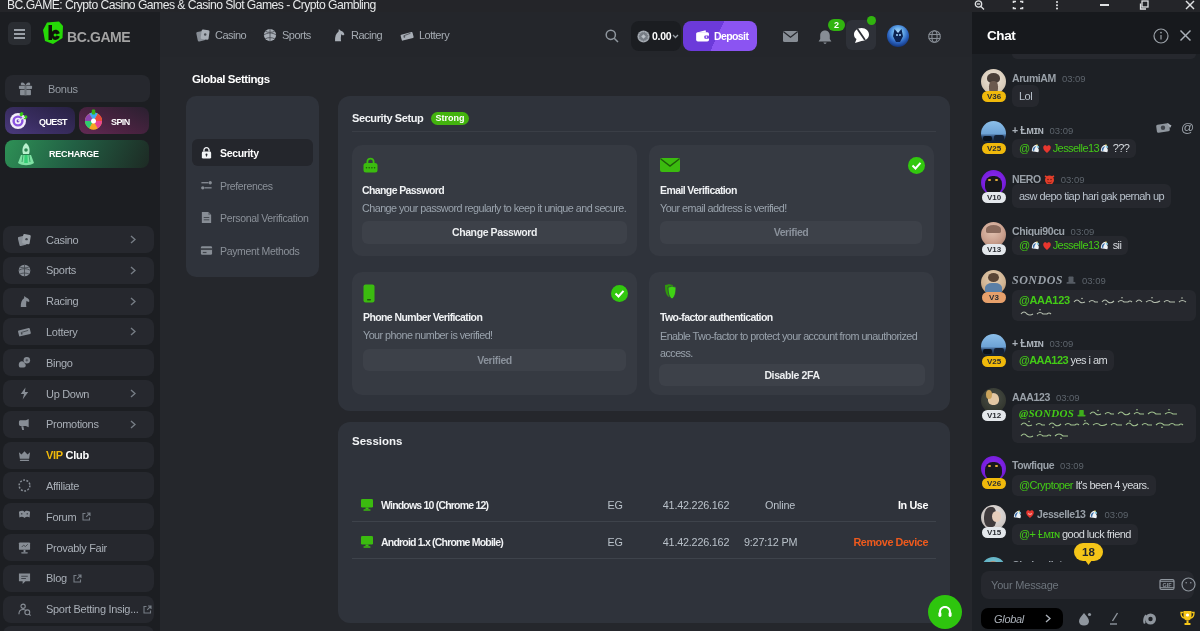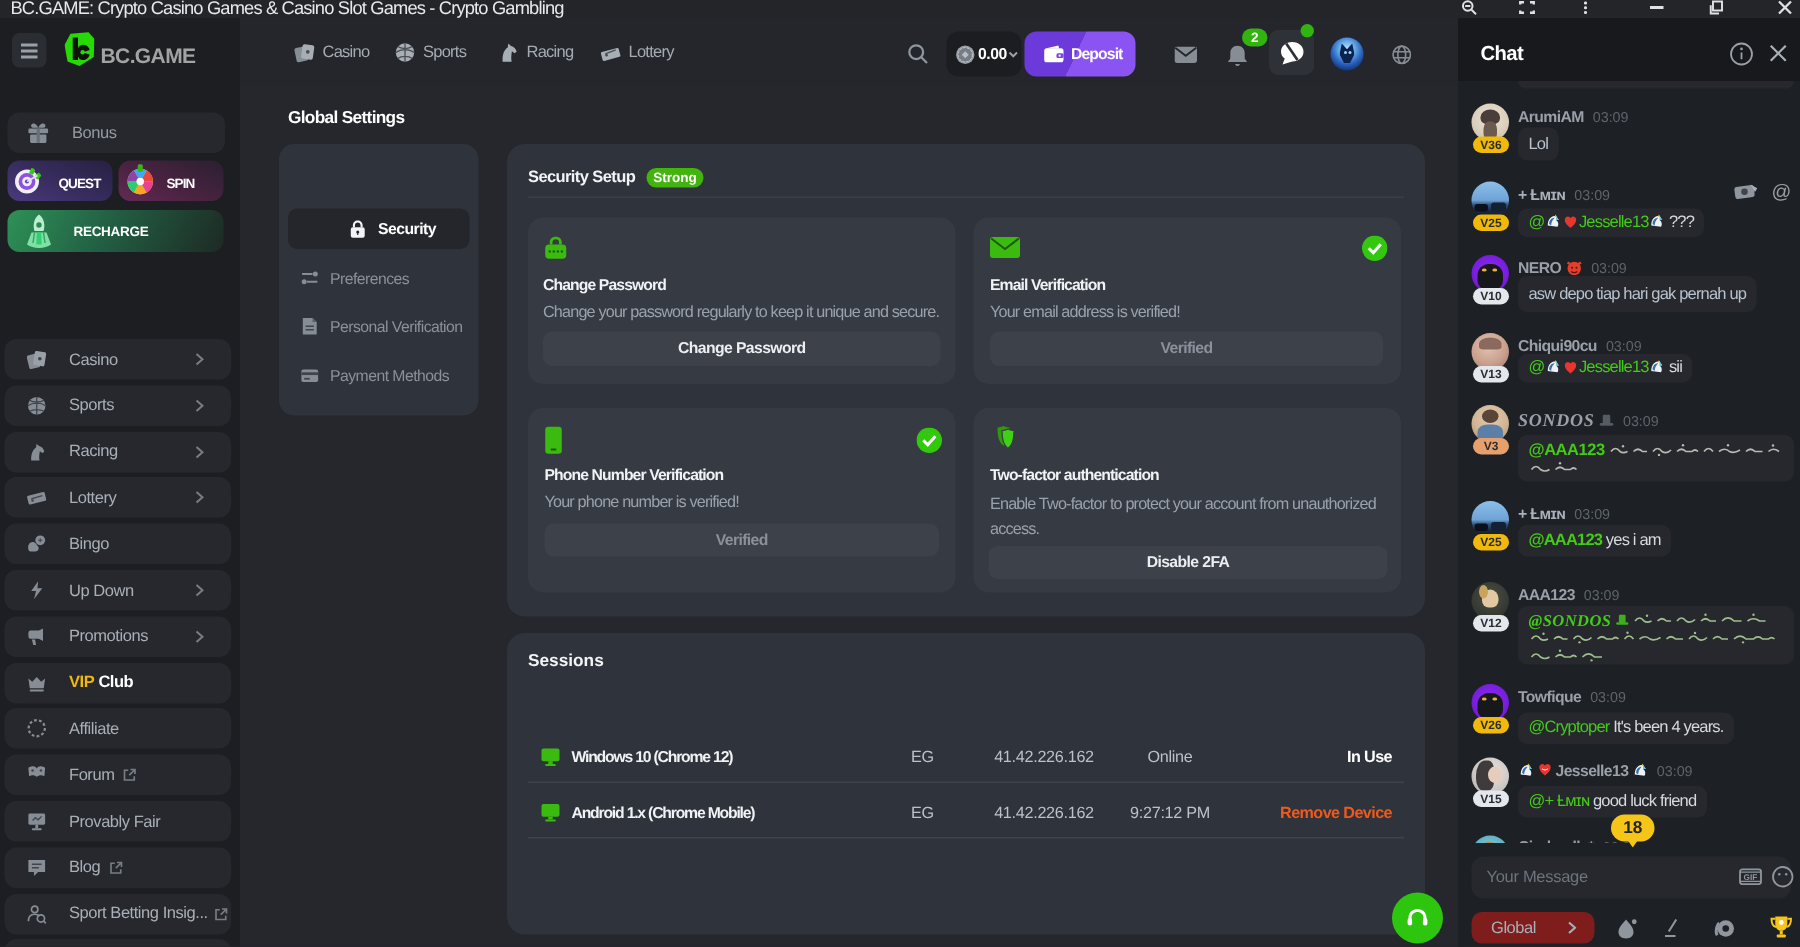--- a/index.html
+++ b/index.html
@@ -354,21 +354,21 @@
       <ellipse cx="6.5" cy="6.5" rx="2.6" ry="5.8"></ellipse>
       <line x1="0.7" y1="4.5" x2="12.3" y2="4.5"></line>
       <line x1="0.7" y1="8.5" x2="12.3" y2="8.5"></line>
     </svg>
 </div>
 
 <div class="abs" id="main">
   <div class="abs bold" style="left:32px;top:16px;font-size:11.5px;color:#fff;letter-spacing:-0.45px;">Global Settings</div>
 
   <div class="panel" style="left:26px;top:39px;width:133px;height:181px;border-radius:10px;"></div>
-  <div class="subitem" style="top:82px;width:121px;background:#24262c;color:#fff;font-weight:bold;padding-left:32px;">
+  <div class="subitem" style="top:82px;width:121px;background:#24262c;color:#fff;font-weight:bold;">
     <svg viewBox="0 0 14 14" fill="#f2f4f6">
         <path d="M3.5 6 L3.5 4.5 C3.5 2.5 5 1 7 1 C9 1 10.5 2.5 10.5 4.5 L10.5 6 L9 6 L9 4.5 C9 3.3 8.2 2.5 7 2.5 C5.8 2.5 5 3.3 5 4.5 L5 6 Z"></path>
         <rect x="2" y="6" width="10" height="7.5" rx="1.5"></rect>
         <circle cx="7" cy="9.3" r="1.1" fill="#24262c"></circle>
         <rect x="6.6" y="9.5" width="0.8" height="2" fill="#24262c"></rect>
       </svg>
     Security
   </div>
   <div class="subitem" style="top:115px;">
     <svg viewBox="0 0 14 14" fill="none" stroke="#878d95" stroke-width="1.4">
@@ -471,21 +471,21 @@
     <div class="abs" style="left:14px;top:99px;width:584px;height:1px;background:#3e434b;"></div>
     <div class="abs" style="left:0;top:99px;width:612px;height:37px;font-size:10.8px;letter-spacing:-0.2px;color:#b9c1c9;">
       <svg class="abs" style="left:22px;top:14px" width="14" height="13" viewBox="0 0 14 13" fill="#3bbb0f">
           <rect x="1" y="1" width="12" height="8.5" rx="1.3"></rect>
           <rect x="5.5" y="9.5" width="3" height="1.8"></rect>
           <rect x="3.5" y="11.3" width="7" height="1.4" rx="0.5"></rect>
         </svg>
       <div class="abs bold" style="left:43px;top:15px;color:#f0f2f4;font-size:10.5px;letter-spacing:-0.8px;">Android 1.x (Chrome Mobile)</div>
       <div class="abs" style="left:241px;top:15px;width:72px;text-align:center;">EG</div>
       <div class="abs" style="left:322px;top:15px;width:72px;text-align:center;">41.42.226.162</div>
-      <div class="abs" style="left:406px;top:15px;width:72px;text-align:center;">9:27:12 PM</div>
+      <div class="abs" style="left:406px;top:15px;width:72px;text-align:left;">9:27:12 PM</div>
       <div class="abs bold" style="left:478px;top:15px;width:112px;text-align:right;color:#ee5a1d;font-size:10.8px;letter-spacing:-0.4px;">Remove Device</div>
     </div>
     <div class="abs" style="left:14px;top:136px;width:584px;height:1px;background:#3e434b;"></div>
   </div>
 
   <div class="abs" style="left:768px;top:538px;width:34px;height:34px;border-radius:50%;background:#2ec50e;">
     <svg class="abs" style="left:8px;top:8px" width="18" height="18" viewBox="0 0 18 18" fill="#fff">
         <path d="M3 9 C3 5.5 5.5 3 9 3 C12.5 3 15 5.5 15 9 L15 10 L13 10 L13 9 C13 6.6 11.4 5 9 5 C6.6 5 5 6.6 5 9 L5 10 L3 10 Z"></path>
         <rect x="2.4" y="9" width="3" height="5" rx="1.4"></rect>
         <rect x="12.6" y="9" width="3" height="5" rx="1.4"></rect>
@@ -691,21 +691,21 @@
           <rect x="1" y="1.6" width="14" height="9.8" rx="1.5"></rect>
           <path d="M1 3.4 L15 3.4 M1 9.6 L15 9.6" stroke-width="0.9"></path>
           <text x="3.4" y="8.6" font-size="5.5" fill="#8f969e" stroke="none" font-weight="bold" font-family="Liberation Sans">GIF</text>
         </svg>
       <svg class="abs" style="left:200px;top:6px" width="15" height="15" viewBox="0 0 15 15" fill="none" stroke="#8f969e" stroke-width="1.2">
           <circle cx="7.5" cy="7.5" r="6.5"></circle>
           <circle cx="5.2" cy="5.8" r="0.8" fill="#8f969e" stroke="none"></circle>
           <circle cx="9.8" cy="5.8" r="0.8" fill="#8f969e" stroke="none"></circle>
         </svg>
     </div>
-    <div class="abs" style="left:9px;top:46px;width:82px;height:21px;background:#7f1d1d;border-radius:7px;">
+    <div class="abs" style="left:9px;top:46px;width:82px;height:21px;background:#000000;border-radius:7px;font-style:italic;">
       <div class="abs" style="left:13px;top:4.5px;font-size:11px;letter-spacing:-0.3px;color:#aab0b8;">Global</div>
       <svg class="abs" style="left:64px;top:6px" width="6" height="9" viewBox="0 0 6 9" fill="none" stroke="#aab0b8" stroke-width="1.4">
           <path d="M1 1 L5 4.5 L1 8"></path>
         </svg>
     </div>
     <svg class="abs" style="left:106px;top:49px" width="14" height="15" viewBox="0 0 14 15" fill="#8f969e">
         <path d="M6 2 C8.5 5 11 7.5 11 10.3 C11 13 9 14.6 6 14.6 C3 14.6 1 13 1 10.3 C1 7.5 3.5 5 6 2 Z"></path>
         <circle cx="11.5" cy="3.5" r="1.6"></circle>
       </svg>
     <svg class="abs" style="left:137px;top:50px" width="13" height="13" viewBox="0 0 13 13" stroke="#8f969e" stroke-width="1.4" fill="none">

